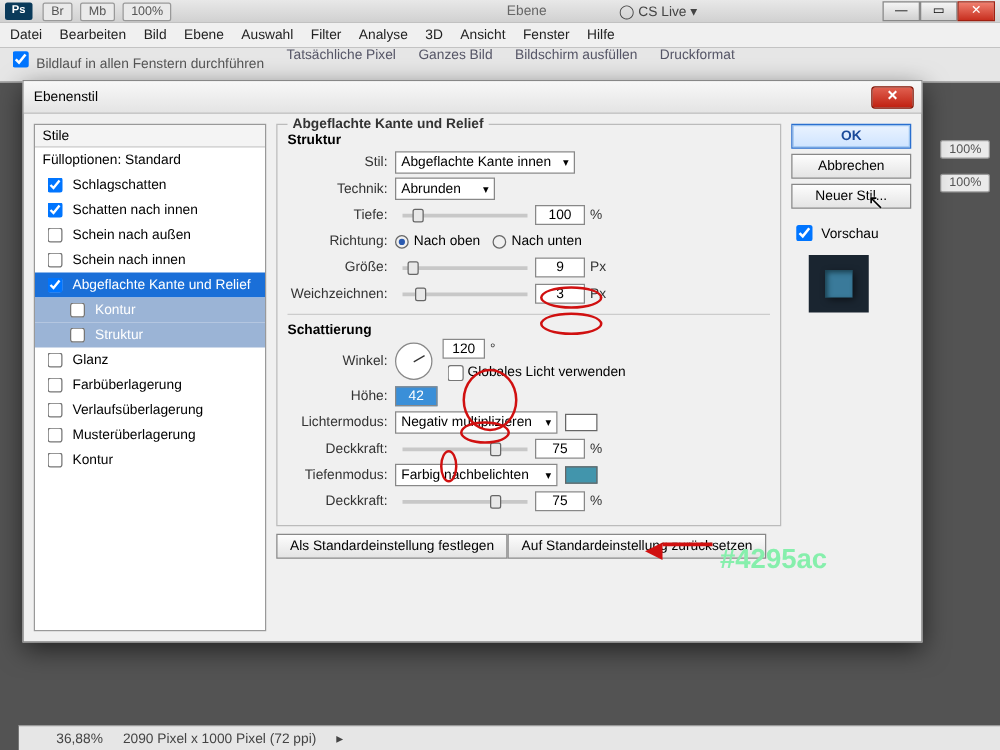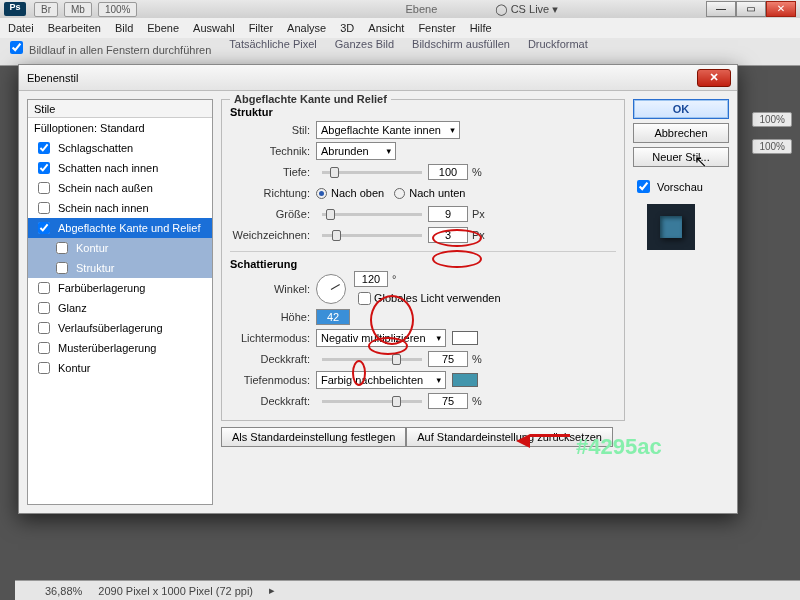--- a/index.html
+++ b/index.html
@@ -157,25 +157,25 @@
       <div class="list-row sub">
           <input type="checkbox" style="">
           <span>Kontur</span>
         </div>
       <div class="list-row sub">
           <input type="checkbox" style="">
           <span>Struktur</span>
         </div>
       <div class="list-row">
           <input type="checkbox" style="">
+          <span>Glanz</span>
+        </div>
+      <div class="list-row">
+          <input type="checkbox" style="">
           <span>Farbüberlagerung</span>
-        </div>
-      <div class="list-row">
-          <input type="checkbox" style="">
-          <span>Glanz</span>
         </div>
       <div class="list-row">
           <input type="checkbox" style="">
           <span>Verlaufsüberlagerung</span>
         </div>
       <div class="list-row">
           <input type="checkbox" style="">
           <span>Musterüberlagerung</span>
         </div>
       <div class="list-row">

